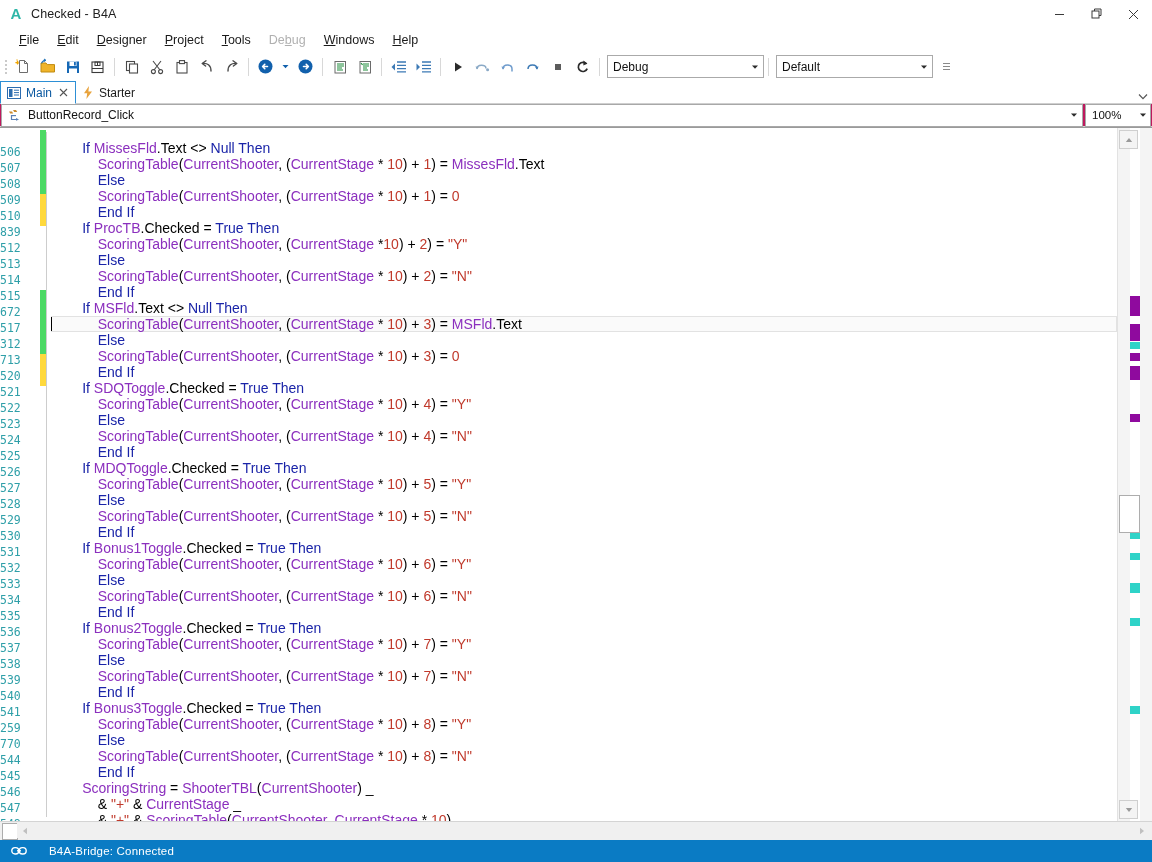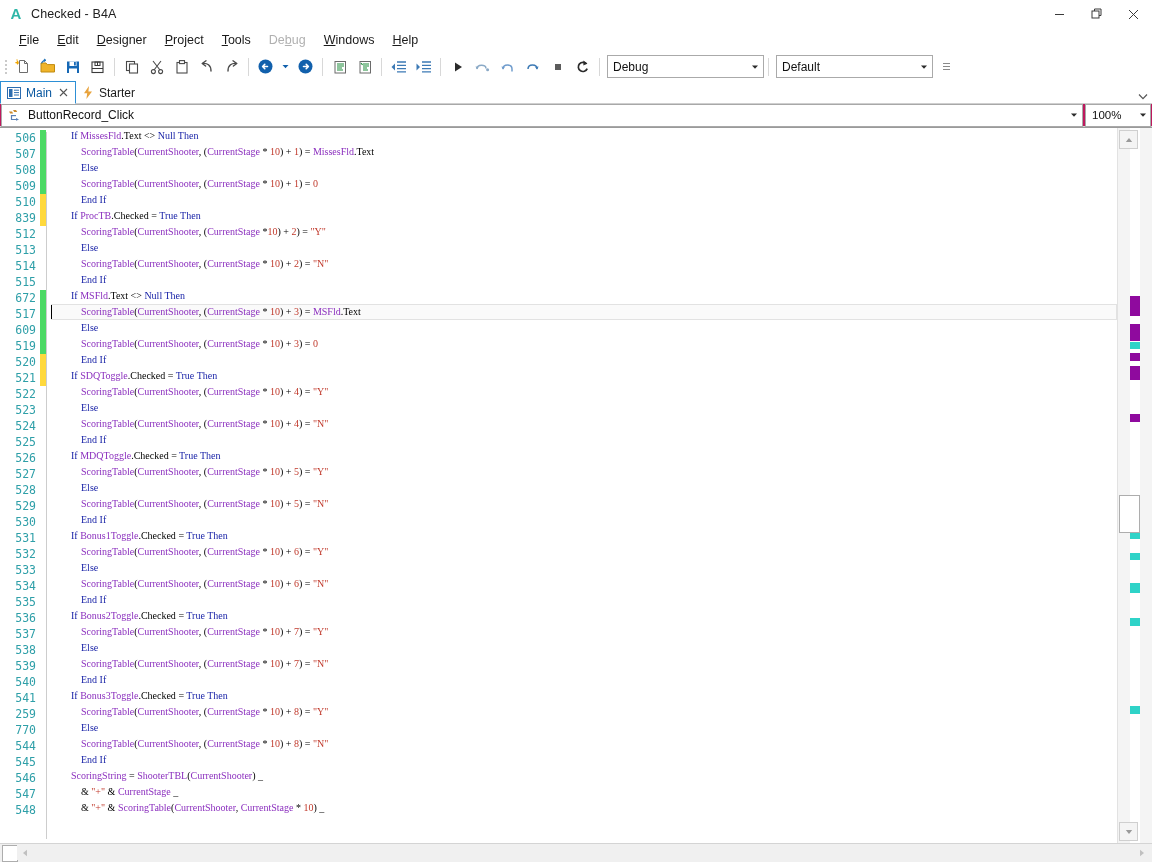--- a/index.html
+++ b/index.html
@@ -188,47 +188,47 @@
   .code-area {
     flex: 1 1 auto;
     display: flex;
     overflow: hidden;
     position: relative;
     background: #ffffff;
   }
   .gutter-nums {
     flex: 0 0 40px;
     background: #ffffff;
-    text-align: right;
-    padding-top: 2px;
+    padding-top: 10px;
     font-family: "DejaVu Sans Mono", monospace;
     font-size: 11.5px;
     color: #2e9fa8;
     user-select: none;
+    margin-top: 6px;
   }
   .gutter-nums .ln {
     height: 16px; line-height: 16px;
     padding-right: 4px;
   }
   .gutter-change {
     flex: 0 0 6px;
     background: #ffffff;
     padding-top: 2px;
   }
   .gutter-change .cb { height: 16px; }
   .gutter-sep {
     flex: 0 0 1px; background: #cdcdcd;
     margin-top: 4px; margin-bottom: 4px;
   }
   .code-lines {
     flex: 1 1 auto;
-    padding-top: 0;
+    padding-top: 12px;
     padding-left: 4px;
-    font-family: Liberation Serif, serif;
-    font-size: 10px;
+    font-family: Liberation Sans, sans-serif;
+    font-size: 14px;
     position: relative;
     overflow: hidden;
     white-space: pre;
   }
   .code-line {
     height: 16px; line-height: 16px;
     white-space: pre;
     position: relative;
   }
   .code-line.current {
@@ -603,22 +603,22 @@
           <div class="ln">508</div>
           <div class="ln">509</div>
           <div class="ln">510</div>
           <div class="ln">839</div>
           <div class="ln">512</div>
           <div class="ln">513</div>
           <div class="ln">514</div>
           <div class="ln">515</div>
           <div class="ln">672</div>
           <div class="ln">517</div>
-          <div class="ln">609</div>
-          <div class="ln">519</div>
+          <div class="ln">312</div>
+          <div class="ln">713</div>
           <div class="ln">520</div>
           <div class="ln">521</div>
           <div class="ln">522</div>
           <div class="ln">523</div>
           <div class="ln">524</div>
           <div class="ln">525</div>
           <div class="ln">526</div>
           <div class="ln">527</div>
           <div class="ln">528</div>
           <div class="ln">529</div>
@@ -727,14 +727,24 @@
           <path d="M1 4 L5 0.8 L5 7.2 Z" fill="#c0c0c0"></path>
         </svg>
     </div>
     <div class="hscroll-btn" style="right:2px;">
       <svg width="6" height="8" viewBox="0 0 6 8">
           <path d="M5 4 L1 0.8 L1 7.2 Z" fill="#c0c0c0"></path>
         </svg>
     </div>
   </div>
 
+  <div class="statusbar">
+    <span class="status-icon">
+      <svg width="16" height="12" viewBox="0 0 16 12">
+        <rect x="0.8" y="2.6" width="7" height="6.4" rx="3.2" fill="none" stroke="#ffffff" stroke-width="1.4"></rect>
+        <rect x="8.2" y="2.6" width="7" height="6.4" rx="3.2" fill="none" stroke="#ffffff" stroke-width="1.4"></rect>
+        <path d="M6 5.8 h4" stroke="#ffffff" stroke-width="1.4"></path>
+      </svg>
+    </span>
+    <span class="status-text">B4A-Bridge: Connected</span>
+  </div>
 
 </div>
 
 </body></html>

